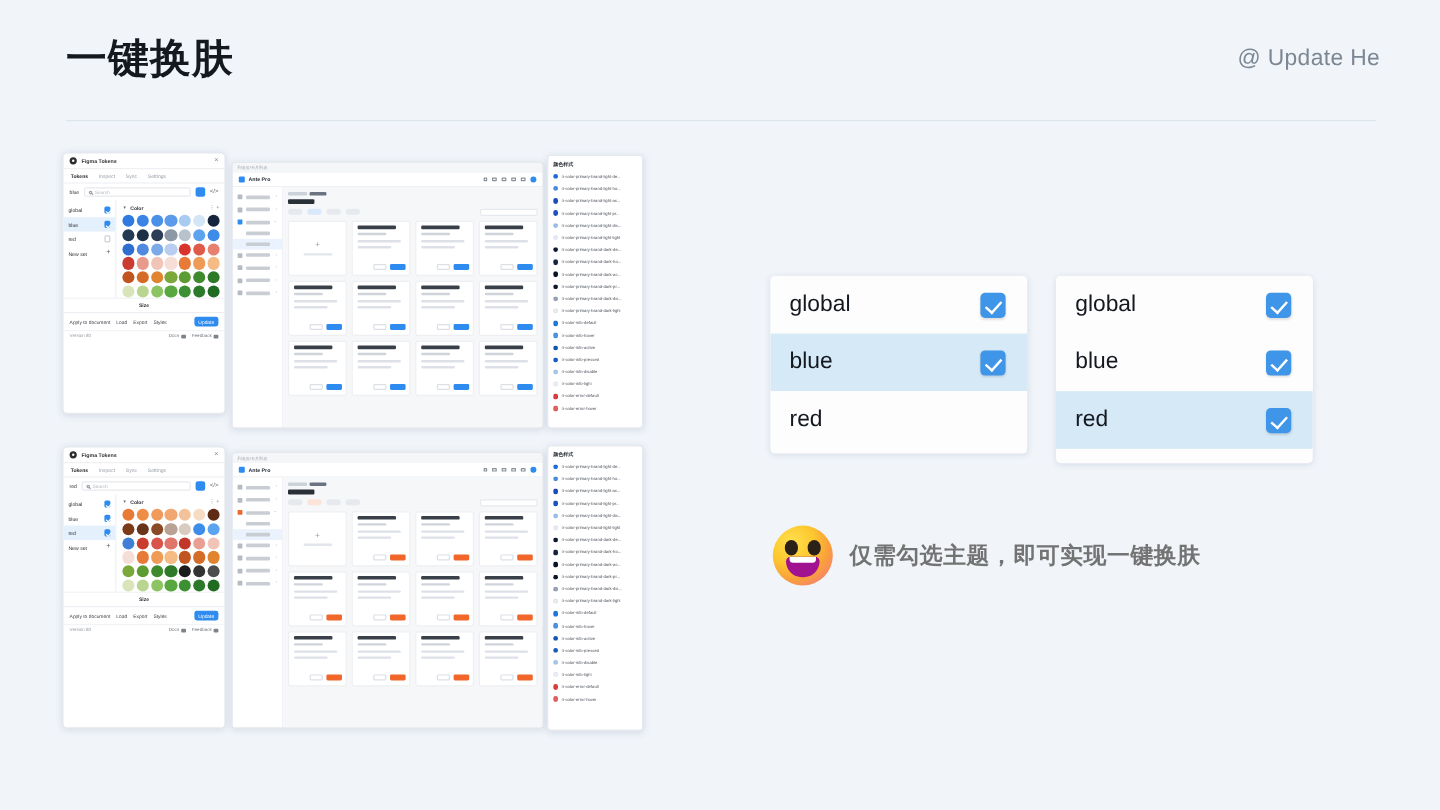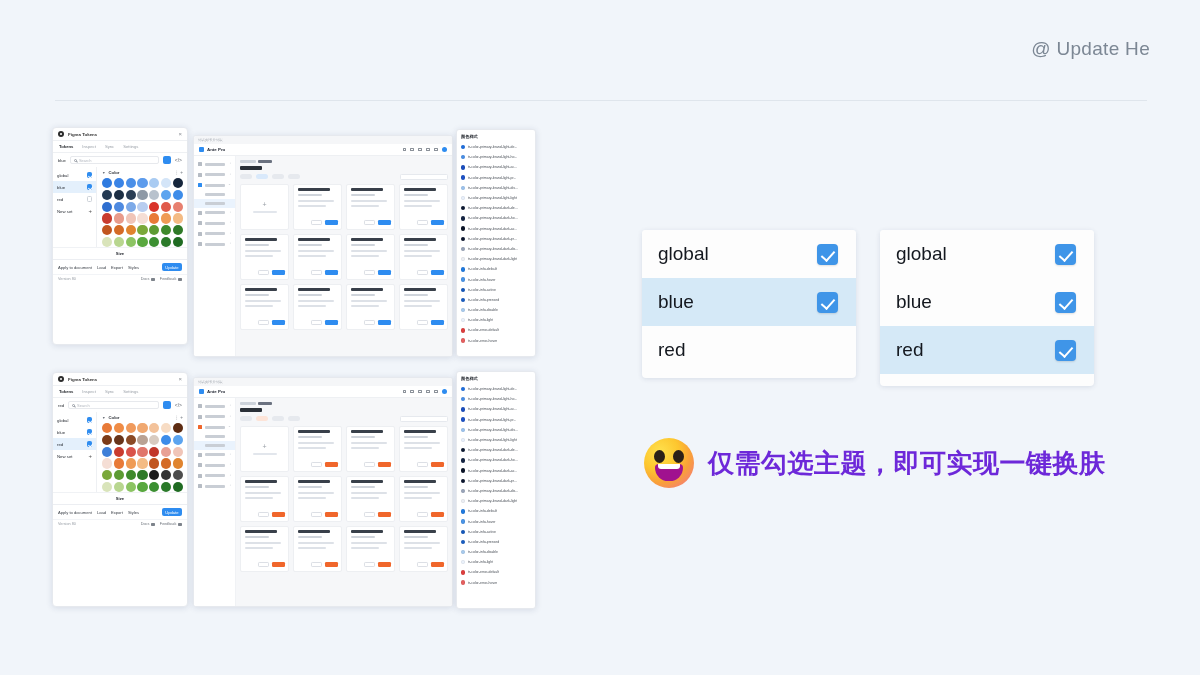--- a/index.html
+++ b/index.html
@@ -166,28 +166,29 @@
 
   .caption { position:absolute; left: 644px; top: 438px; display:flex; align-items:center; gap:14px; }
   .emoji { width: 50px; height: 50px; border-radius:50%; position:relative; flex:0 0 auto;
     background: radial-gradient(circle at 32% 28%, #ffe14d 0%, #fdc62e 38%, #f9a03a 62%, #f57b7b 88%); }
   .emoji .eye { position:absolute; width:11px; height:13px; background:#2b2118; border-radius:50%; top:12px; }
   .emoji .eye.l { left: 10px; }
   .emoji .eye.r { right: 10px; }
   .emoji .mouth { position:absolute; left:11px; top:26px; width:28px; height:17px; background:#a0128f;
     border-radius: 4px 4px 14px 14px; overflow:hidden; }
   .emoji .mouth::after { content:""; position:absolute; left:3px; top:0; width:22px; height:5px; background:#fff; border-radius:0 0 3px 3px;}
-  .caption-text { font-size: 26px; font-weight: 700; color: #6d28d9; letter-spacing: .5px; white-space:nowrap;font-family:Liberation Mono, monospace;}
+  .caption-text { font-size: 19px; font-weight: 700; color: #737373; letter-spacing: .5px; white-space:nowrap;font-family:Liberation Mono, monospace;}
 </style>
 </head>
 <body>
 
 <div class="page">
 
   <div class="header">
+    <div class="title">一键换肤</div>
     <div class="author">@ Update He</div>
     <div class="divider"></div>
   </div>
 
   <div class="collage">
 
     <div class="shot fig fig-top">
       <div class="fig-head">
         <div class="fig-logo"></div>
         <div class="fig-title">Figma Tokens</div>

